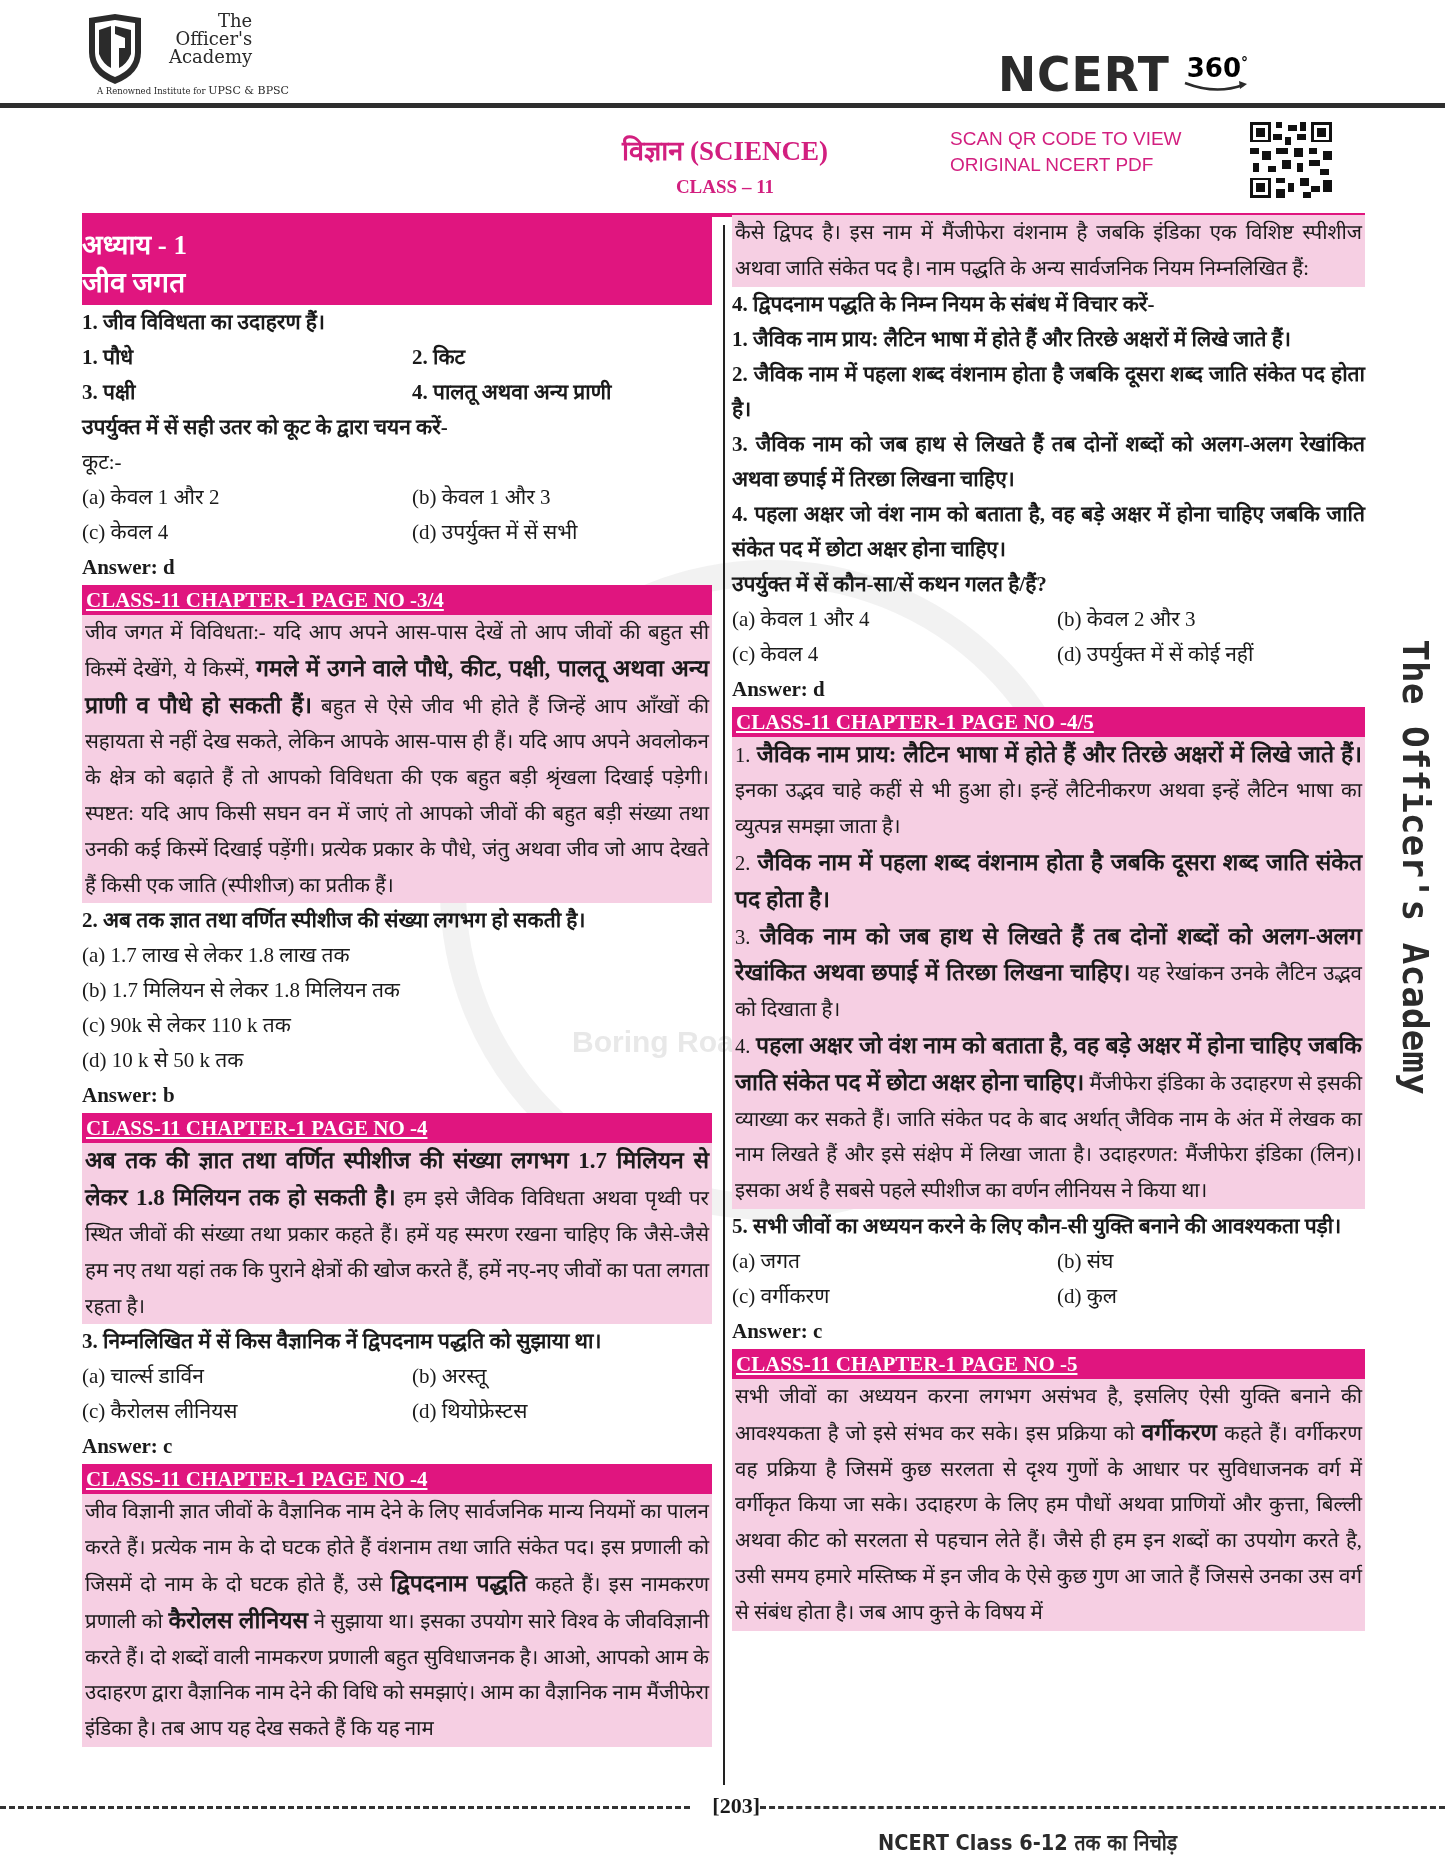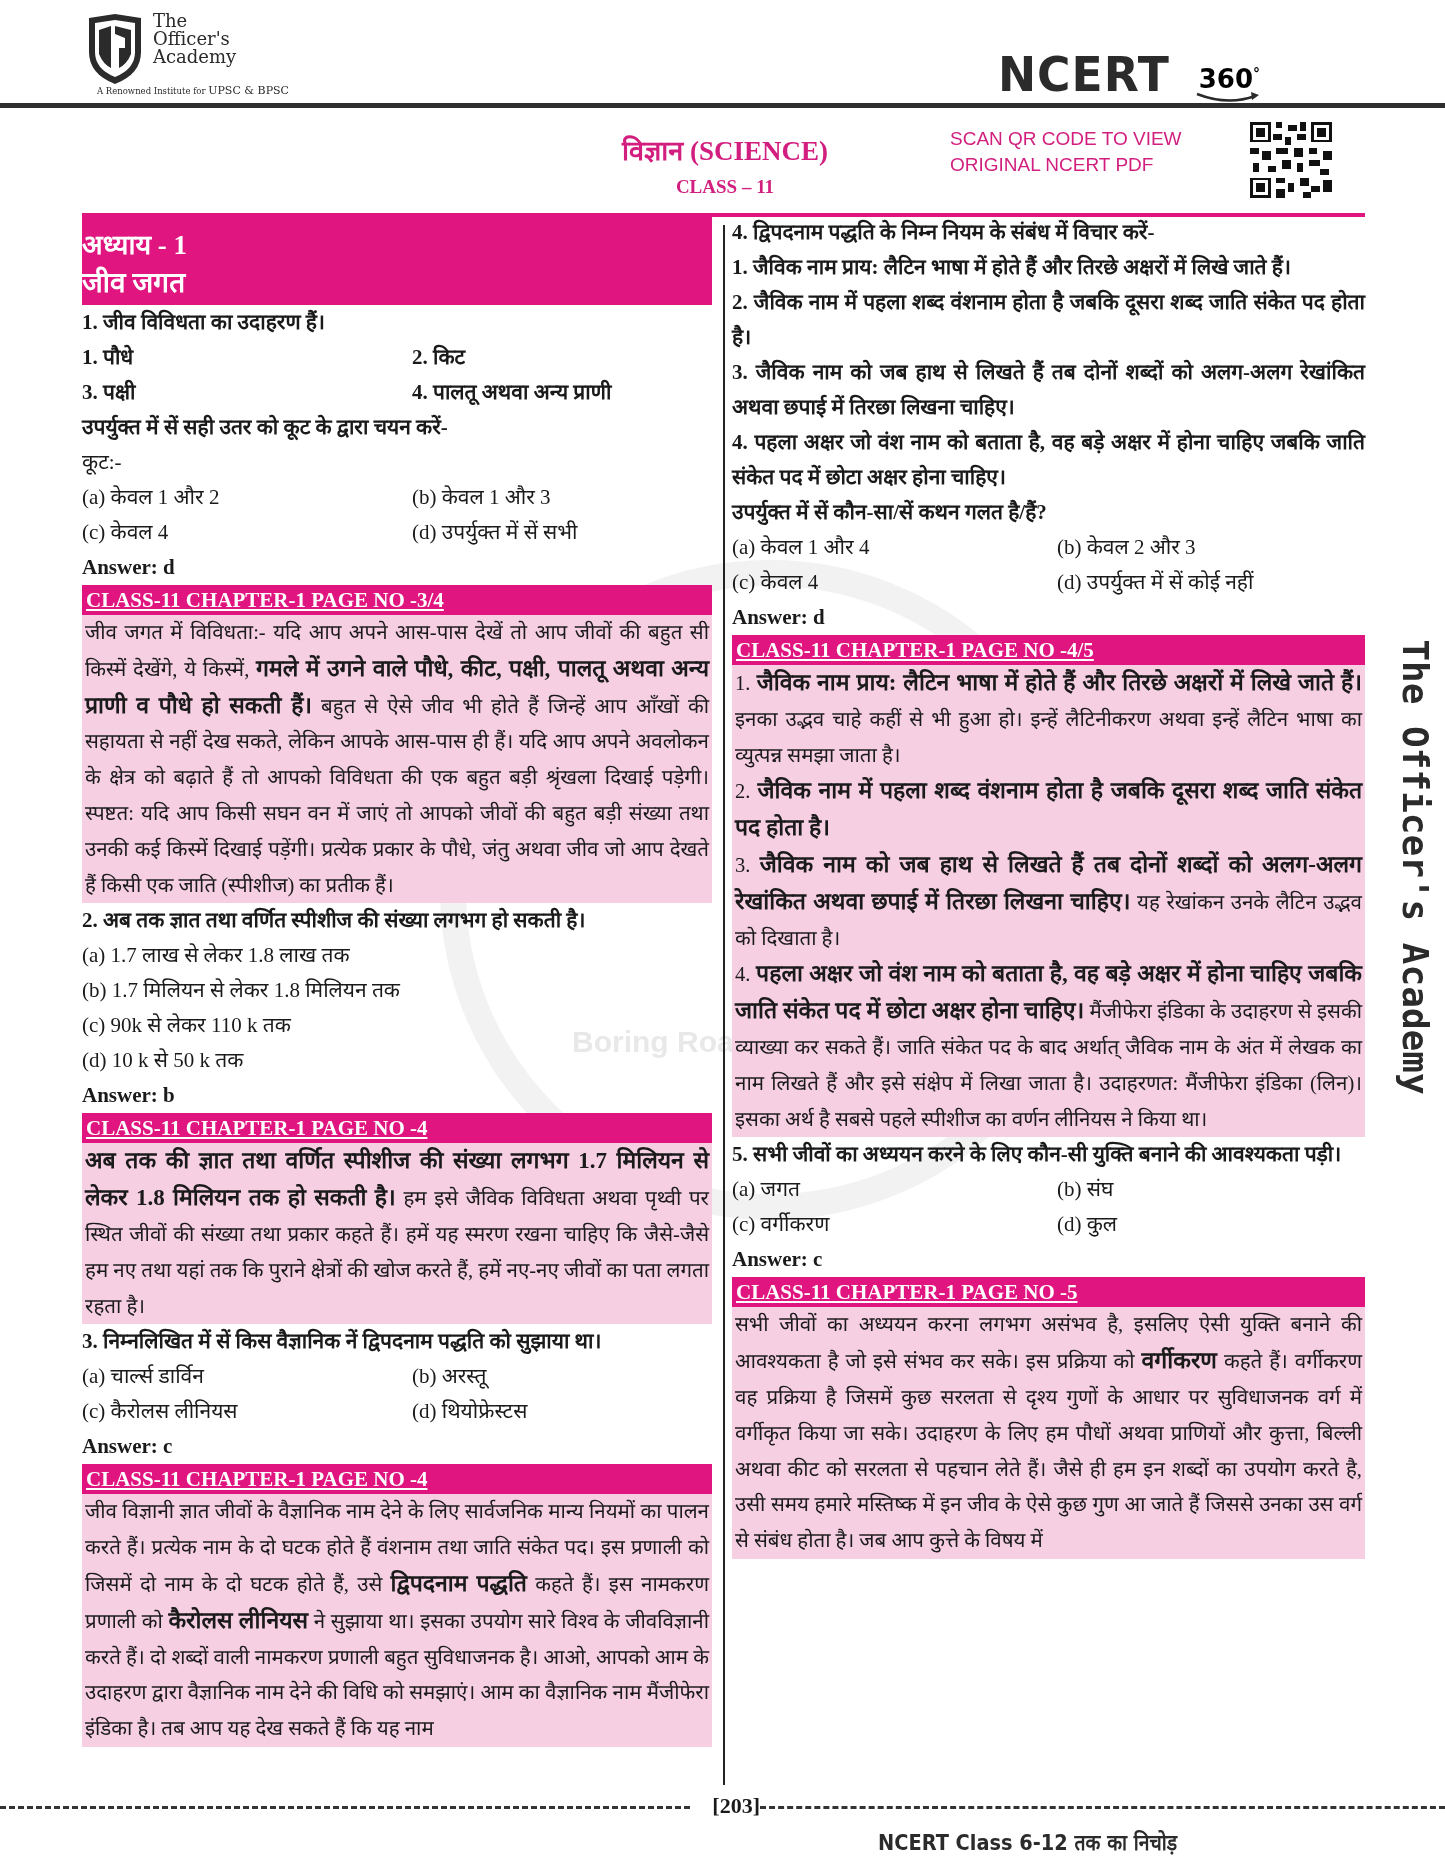--- a/index.html
+++ b/index.html
@@ -3,25 +3,25 @@
 <meta charset="utf-8">
 <style>
   * { box-sizing: border-box; margin: 0; padding: 0; }
   html, body { width: 1445px; height: 1870px; background: #ffffff; overflow: hidden; }
   body { position: relative; font-family: "Liberation Serif", "DejaVu Serif", serif; color: #1a1a1a; }
 
   
   .header { position: absolute; left: 0; top: 0; width: 1445px; height: 105px; }
   .logo { position: absolute; left: 85px; top: 12px; display: flex; align-items: flex-start; }
   .logo-shield { width: 60px; height: 74px; }
-  .logo-text { margin-left: 8px; font-family: "DejaVu Serif", serif; font-size: 18px; line-height: 18px; color: #2a2a2a; }
+  .logo-text { margin-left: 24px; font-family: "DejaVu Serif", serif; font-size: 18px; line-height: 18px; color: #2a2a2a; text-align: right; }
   .logo-tag { position: absolute; left: 97px; top: 84px; font-family: "DejaVu Serif", serif; font-size: 8.5px; color: #2a2a2a; white-space: nowrap; }
   .logo-tag b { font-size: 11px; font-weight: normal; }
   .header-rule { position: absolute; left: 0; top: 103px; width: 1445px; height: 5px; background: #2e2e2e; }
-  .ncert-brand { position: absolute; left: 998px; top: 48px; display: flex; align-items: flex-end; gap: 12px; }
+  .ncert-brand { position: absolute; left: 998px; top: 48px; display: flex; align-items: center; }
   .ncert-word { font-family: "DejaVu Sans", sans-serif; font-weight: bold; font-size: 48px; letter-spacing: 1px; color: #2b2b2b; line-height: 52px; transform: scaleX(0.95); transform-origin: left; }
   .ncert-360 { margin-left: 8px; font-family: "DejaVu Sans", sans-serif; font-weight: bold; font-size: 26px; color: #000000; position: relative; top: -6px; }
   .ncert-360 sup { font-size: 14px; }
 
   
   .subject-title { position: absolute; left: 600px; top: 136px; width: 250px; text-align: center; color: #d21f7f; font-weight: bold; font-size: 27px; line-height: 30px; }
   .class-title { position: absolute; left: 600px; top: 172px; width: 250px; text-align: center; color: #d21f7f; font-weight: bold; font-size: 19px; line-height: 30px; }
   .qr-text { position: absolute; left: 950px; top: 126px; color: #d21f7f; font-family: "Liberation Sans", sans-serif; font-size: 19px; line-height: 26px; }
   .qr-code { position: absolute; left: 1249px; top: 122px; width: 84px; height: 76px; }
 
@@ -197,20 +197,21 @@
       <div>(d) थियोफ्रेस्टस</div>
     </div>
     <div class="answer">Answer: c</div>
   </div>
 
   <div class="ref-bar">CLASS-11 CHAPTER-1 PAGE NO -4</div>
   <div class="explain"><span>जीव विज्ञानी ज्ञात जीवों के वैज्ञानिक नाम देने के लिए सार्वजनिक मान्य नियमों का पालन करते हैं। प्रत्येक नाम के दो घटक होते हैं वंशनाम तथा जाति संकेत पद। इस प्रणाली को जिसमें दो नाम के दो घटक होते हैं, उसे </span><b class="lg">द्विपदनाम पद्धति</b><span> कहते हैं। इस नामकरण प्रणाली को </span><b class="lg">कैरोलस लीनियस</b><span> ने सुझाया था। इसका उपयोग सारे विश्व के जीवविज्ञानी करते हैं। दो शब्दों वाली नामकरण प्रणाली बहुत सुविधाजनक है। आओ, आपको आम के उदाहरण द्वारा वैज्ञानिक नाम देने की विधि को समझाएं। आम का वैज्ञानिक नाम मैंजीफेरा इंडिका है। तब आप यह देख सकते हैं कि यह नाम</span></div>
 </div>
 
 <div class="col col-right">
+  <div class="explain">कैसे द्विपद है। इस नाम में मैंजीफेरा वंशनाम है जबकि इंडिका एक विशिष्ट स्पीशीज अथवा जाति संकेत पद है। नाम पद्धति के अन्य सार्वजनिक नियम निम्नलिखित हैं:</div>
 
   <div>
     <div class="q">4. द्विपदनाम पद्धति के निम्न नियम के संबंध में विचार करें-</div>
     <div class="q" style="text-align:justify;">1. जैविक नाम प्राय: लैटिन भाषा में होते हैं और तिरछे अक्षरों में लिखे जाते हैं।</div>
     <div class="q" style="text-align:justify;">2. जैविक नाम में पहला शब्द वंशनाम होता है जबकि दूसरा शब्द जाति संकेत पद होता है।</div>
     <div class="q" style="text-align:justify;">3. जैविक नाम को जब हाथ से लिखते हैं तब दोनों शब्दों को अलग-अलग रेखांकित अथवा छपाई में तिरछा लिखना चाहिए।</div>
     <div class="q" style="text-align:justify;">4. पहला अक्षर जो वंश नाम को बताता है, वह बड़े अक्षर में होना चाहिए जबकि जाति संकेत पद में छोटा अक्षर होना चाहिए।</div>
     <div class="q">उपर्युक्त में सें कौन-सा/सें कथन गलत है/हैं?</div>
     <div class="opt-grid">
       <div>(a) केवल 1 और 4</div>

